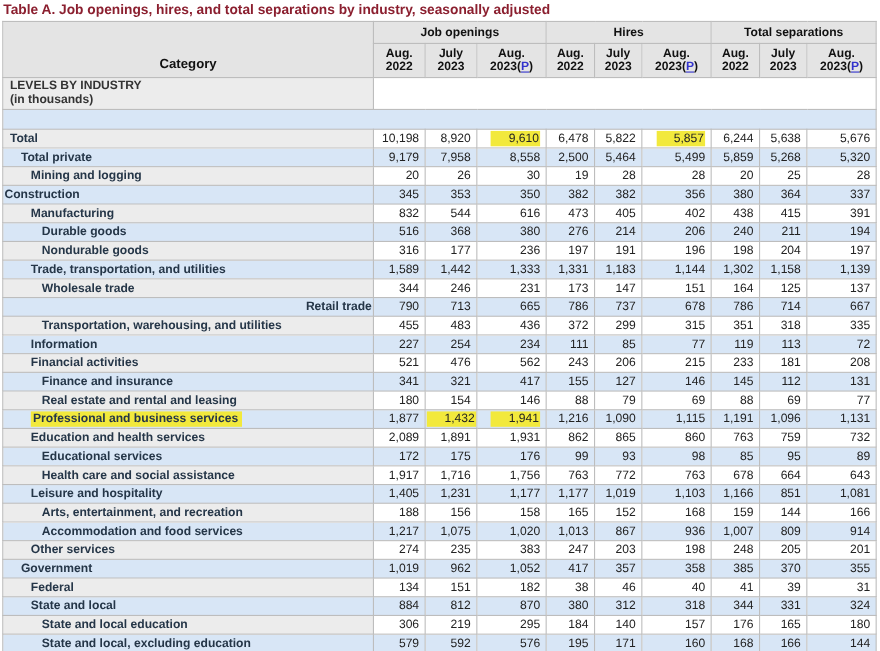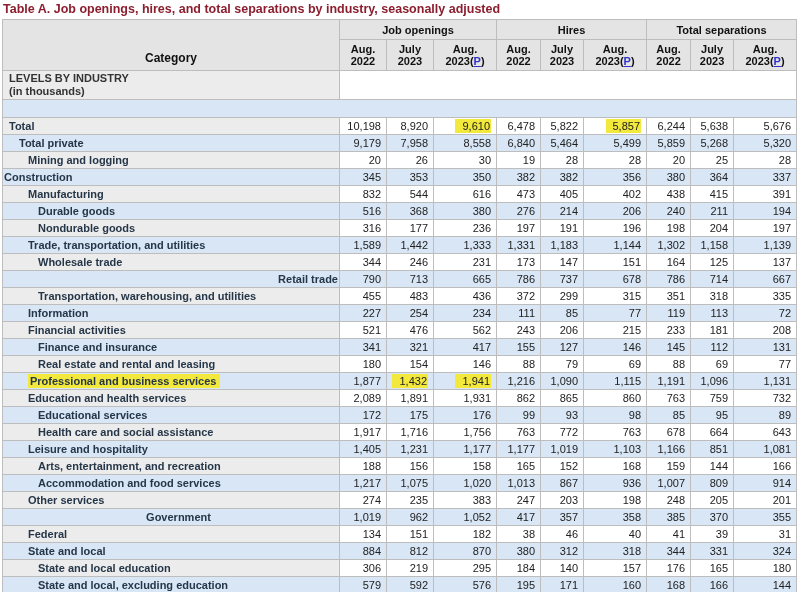--- a/index.html
+++ b/index.html
@@ -17,21 +17,21 @@
   td.num{text-align:right;padding-right:5px;color:#222;background:#fff;}
   tr.gray td.stub{background:var(--row-gray-stub,#ececec);}
   tr.gray td.num{background:#ffffff;}
   tr.blue td{background:var(--row-blue,#d8e6f6);}
   tr.datarow{height:17px;}
   tr.section td{height:26px;vertical-align:middle;}
   td.sect{background:var(--row-gray-stub,#ececec);font-weight:bold;color:#333;padding-left:6px;line-height:13px;}
   td.sect-blank{background:#fff;}
   tr.spacer td{height:15px;background:var(--row-blue,#d8e6f6);}
   .hl{background:var(--highlight,#f2e93c);}
-  .hl-num{padding:1px 1px 1px 7px;}
+  .hl-num{padding:1px 1px 1px 16px;}
   .hl-label{padding:1px 4px 1px 2px;}
 </style>
 </head>
 <body>
 
 <div class="title">Table A. Job openings, hires, and total separations by industry, seasonally adjusted</div>
 
 <table>
   <colgroup>
     <col style="width:337px">
@@ -109,21 +109,21 @@
         <td class="num"><span class="hl hl-num">5,857</span></td>
         <td class="num">6,244</td>
         <td class="num">5,638</td>
         <td class="num">5,676</td>
       </tr>
       <tr class="datarow blue">
         <td class="stub" style="padding-left: 16px;">Total private</td>
         <td class="num">9,179</td>
         <td class="num">7,958</td>
         <td class="num">8,558</td>
-        <td class="num">6,840</td>
+        <td class="num">2,500</td>
         <td class="num">5,464</td>
         <td class="num">5,499</td>
         <td class="num">5,859</td>
         <td class="num">5,268</td>
         <td class="num">5,320</td>
       </tr>
       <tr class="datarow gray">
         <td class="stub" style="padding-left: 25px;">Mining and logging</td>
         <td class="num">20</td>
         <td class="num">26</td>
@@ -369,21 +369,21 @@
         <td class="num">235</td>
         <td class="num">383</td>
         <td class="num">247</td>
         <td class="num">203</td>
         <td class="num">198</td>
         <td class="num">248</td>
         <td class="num">205</td>
         <td class="num">201</td>
       </tr>
       <tr class="datarow blue">
-        <td class="stub" style="padding-left: 16px; text-align: center;">Government</td>
+        <td class="stub" style="padding-left: 16px;">Government</td>
         <td class="num">1,019</td>
         <td class="num">962</td>
         <td class="num">1,052</td>
         <td class="num">417</td>
         <td class="num">357</td>
         <td class="num">358</td>
         <td class="num">385</td>
         <td class="num">370</td>
         <td class="num">355</td>
       </tr>

